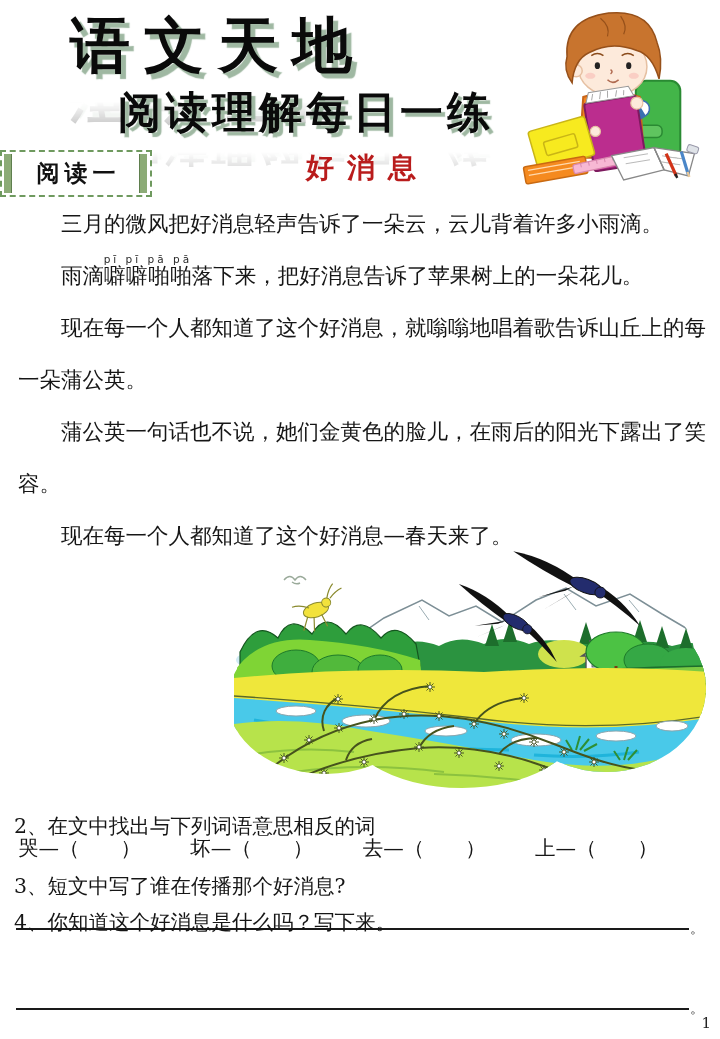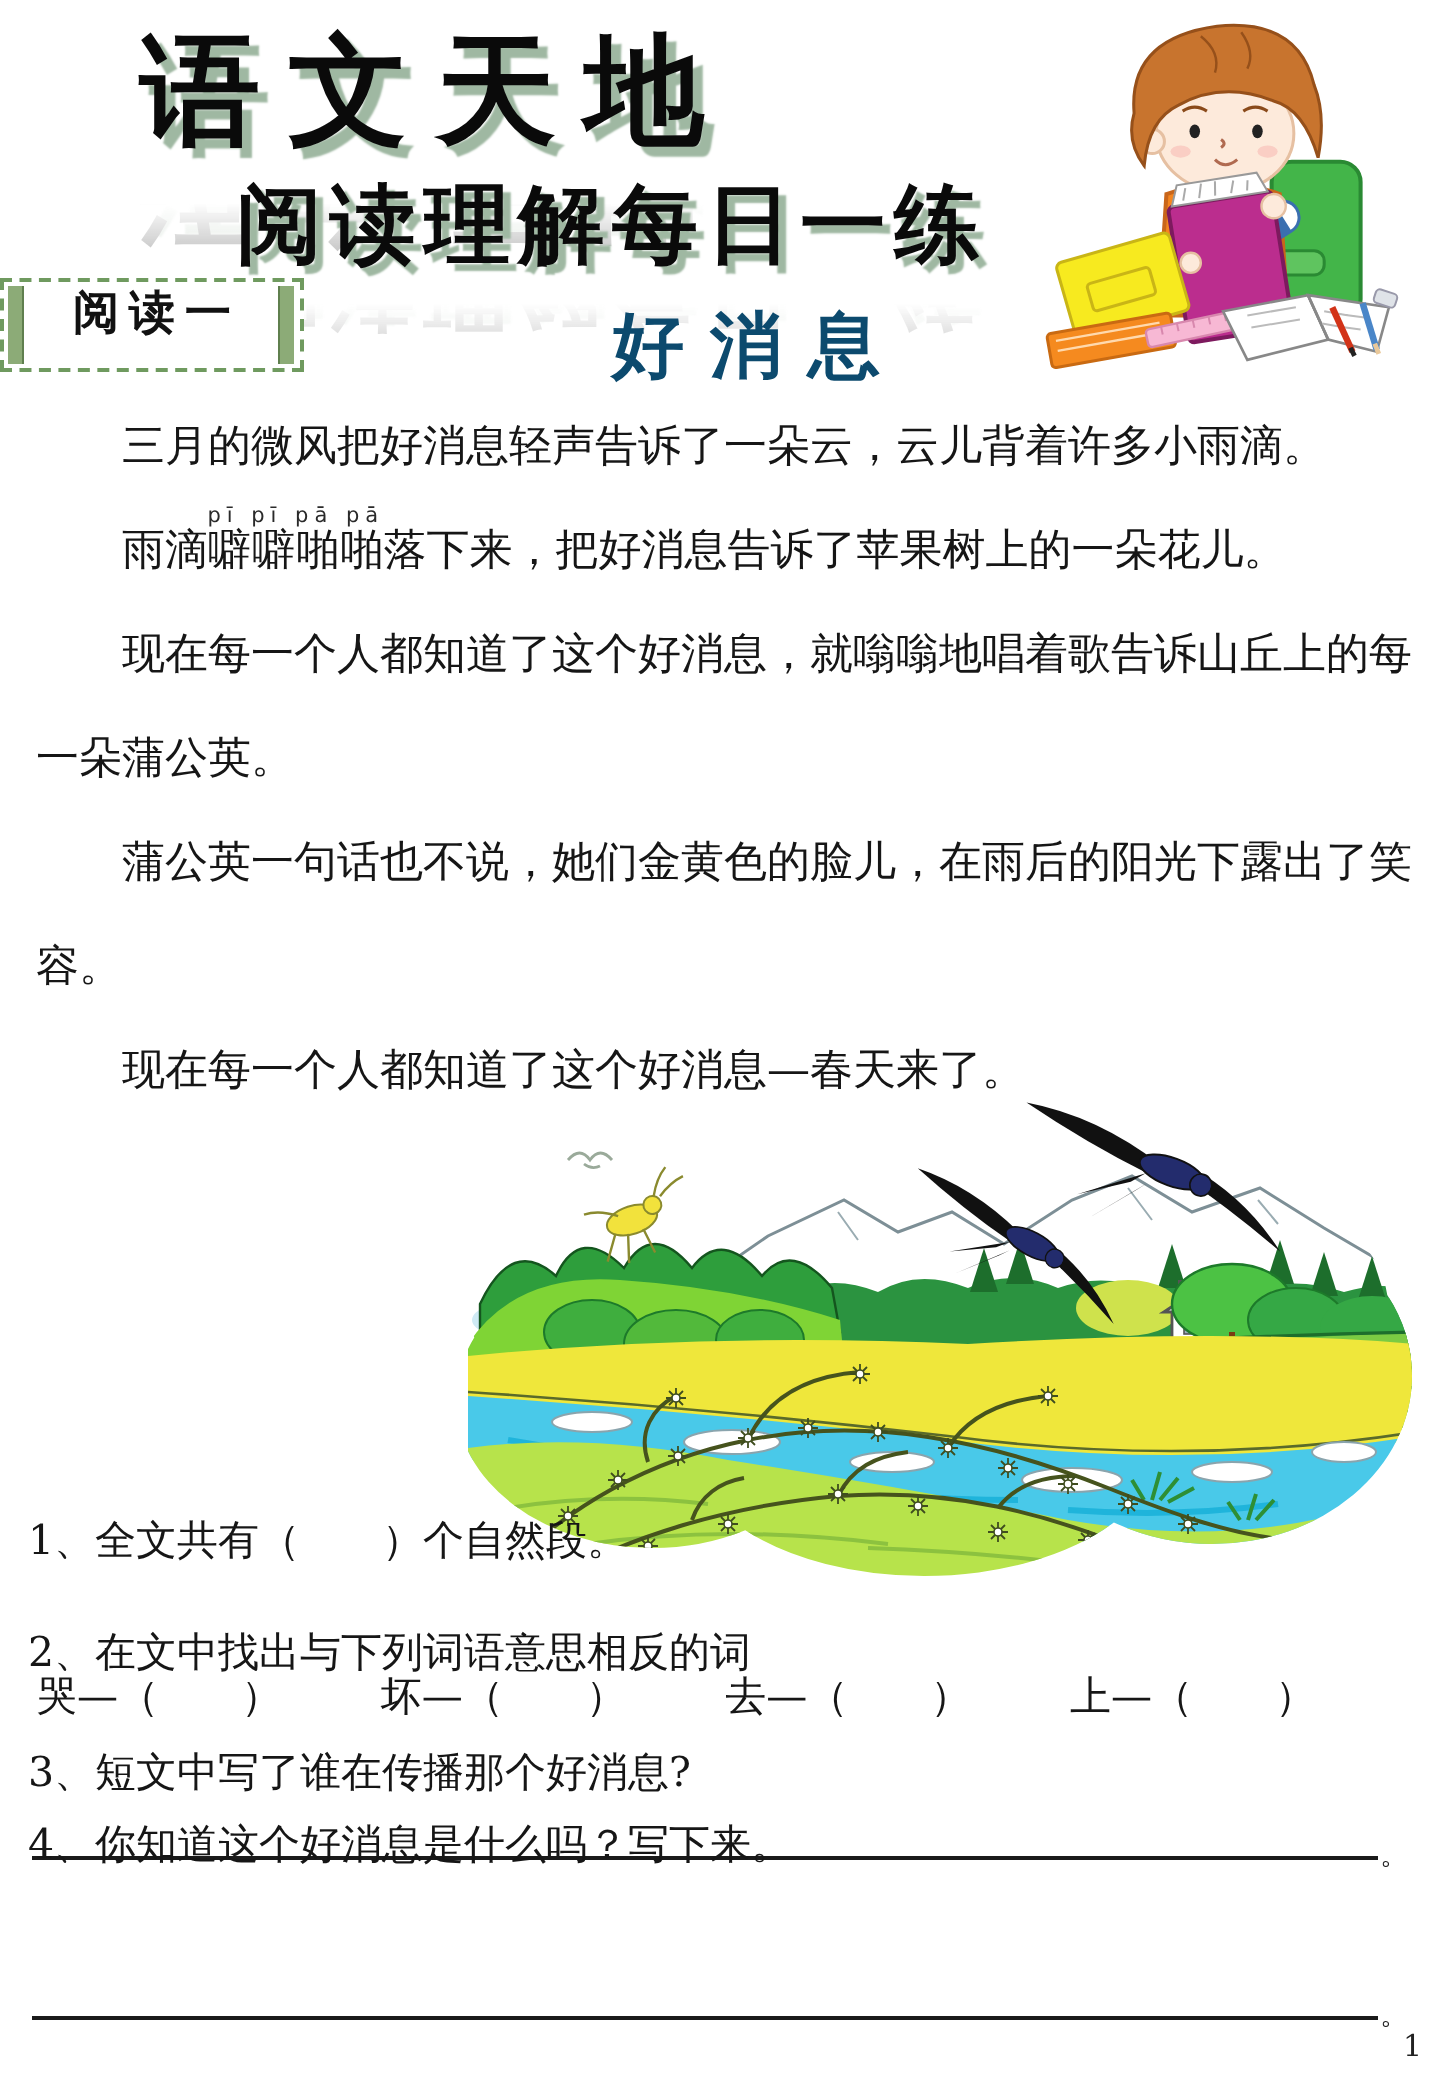--- a/index.html
+++ b/index.html
@@ -22,35 +22,35 @@
     position:absolute; left:118px; top:84px;
     font-family:"DejaVu Sans","Liberation Sans",sans-serif;
     font-weight:900; font-size:43px; letter-spacing:4px; color:#0a0a0a;
     text-shadow:4px 4px 1px #9fb8a2;
     -webkit-box-reflect: below -26px linear-gradient(rgba(0,0,0,.18), transparent 38%);
     white-space:nowrap;
   }
   .boy-illo { position:absolute; left:513px; top:4px; width:190px; height:182px; }
   
   .section-box {
-    position:absolute; left:0; top:139px; width:152px; height:47px;
+    position:absolute; left:0; top:150px; width:152px; height:47px;
     background:#fff; border:2px dashed #6f9a5f;
-    display:flex; justify-content:center;
+    display:flex; align-items:center; justify-content:center;
   }
   .section-box .bar { position:absolute; top:2px; bottom:2px; width:8px; background:#8cab77; }
   .section-box .bar.l { left:2px; border-right:1px solid #5f7f4e; }
   .section-box .bar.r { right:3px; border-left:1px solid #5f7f4e; }
   .section-label {
     font-family:"DejaVu Sans","Liberation Sans",sans-serif;
     font-size:23px; font-weight:700; letter-spacing:5px; color:#111; padding-left:5px;
   }
   .passage-title {
     position:absolute; left:306px; top:149px;
     font-family:"DejaVu Sans","Liberation Sans",sans-serif;
-    font-size:36px; font-weight:700; letter-spacing:13px; color:#0c4a6e; white-space:nowrap;
+    font-size:28px; font-weight:700; letter-spacing:13px; color:#b91c1c; white-space:nowrap;
   }
   
   .passage { position:absolute; left:18px; top:198px; width:688px; font-size:21.5px; line-height:52px; }
   .passage p { text-indent:2em; }
   ruby rt {
     font-family:"DejaVu Sans","Liberation Sans",sans-serif;
     font-size:10.5px; color:#2a2a2a; letter-spacing:3px;
   }
   
   .landscape { position:absolute; left:234px; top:548px; width:474px; height:246px; }
@@ -297,21 +297,20 @@
 
     <path d="M50,32 q6,-7 11,0 q5,-7 11,0 M58,34 q4,3 8,1" stroke="#9aaa9a" stroke-width="1.4" fill="none"></path>
 
     <g transform="translate(82,62) rotate(-18)">
       <ellipse cx="0" cy="0" rx="13" ry="7" fill="#f2e23c" stroke="#8a8a2e" stroke-width="1"></ellipse>
       <circle cx="12" cy="-4" r="4.5" fill="#f2e23c" stroke="#8a8a2e" stroke-width="1"></circle>
       <path d="M14,-8 q4,-8 10,-12 M17,-7 q7,-5 14,-6 M-10,4 l-8,12 M-4,6 l-4,14 M4,6 l2,13 M-6,-4 q-8,-6 -16,-6" stroke="#8a8a2e" stroke-width="1.2" fill="none"></path>
     </g>
   </svg>
 
-  <div class="q q1">1、全文共有（　　）个自然段。</div>
   <div class="q q2">2、在文中找出与下列词语意思相反的词</div>
   <div class="q q2row">
     <span>哭—（　　）</span>
     <span>坏—（　　）</span>
     <span>去—（　　）</span>
     <span>上—（　　）</span>
   </div>
   <div class="q q3">3、短文中写了谁在传播那个好消息?</div>
 
   <div class="answer a1">

